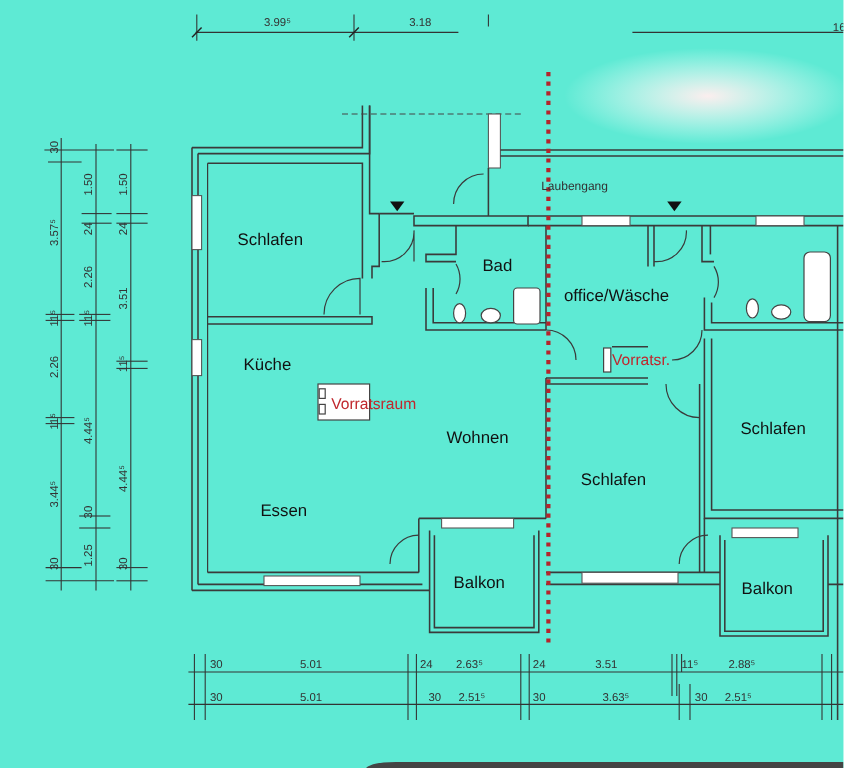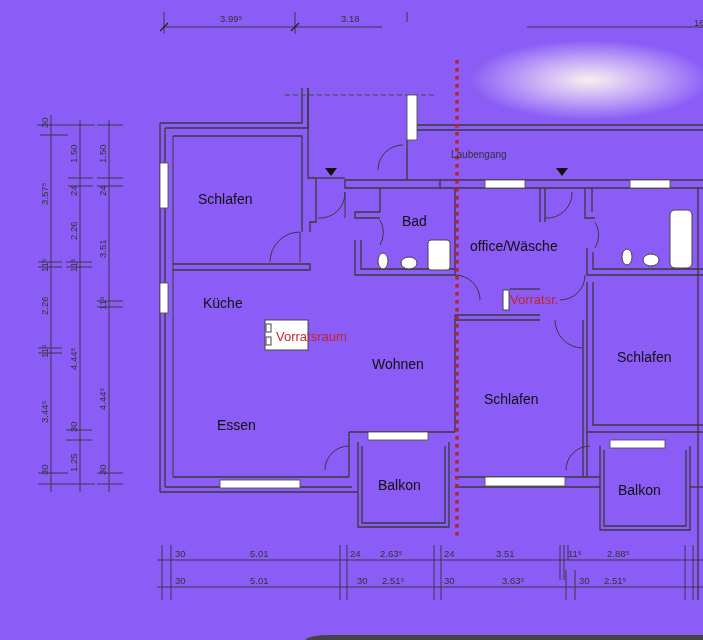--- a/index.html
+++ b/index.html
@@ -1,16 +1,16 @@
 <!DOCTYPE html>
 <html><head>
 <meta charset="utf-8">
 <style>
   html,body{margin:0;padding:0;background:#ffffff;}
-  #stage{position:relative;width:703px;height:640px;overflow:hidden;background:#8b5cf6;font-family:"Liberation Sans",sans-serif;}
+  #stage{position:relative;width:703px;height:640px;overflow:hidden;background:#5eead4;font-family:"Liberation Sans",sans-serif;}
   svg{position:absolute;left:0;top:0;}
   .wall{fill:none;stroke:#3a3a3a;stroke-width:1.3;}
   .wallt{fill:none;stroke:#3a3a3a;stroke-width:1;}
   .win{fill:#fff;stroke:#555;stroke-width:0.9;}
   .door{fill:none;stroke:#3a3a3a;stroke-width:1;}
   .dim{stroke:#333;stroke-width:0.9;fill:none;}
   .tick{stroke:#222;stroke-width:1.2;}
   .dimtxt{font-family:"Liberation Sans Narrow","Liberation Sans",sans-serif;font-size:9.5px;fill:#333;}
   .room{font-family:"Liberation Sans",sans-serif;font-size:14px;fill:#111;}
   .room-red{font-family:"Liberation Sans",sans-serif;font-size:13px;fill:#c0272d;}

